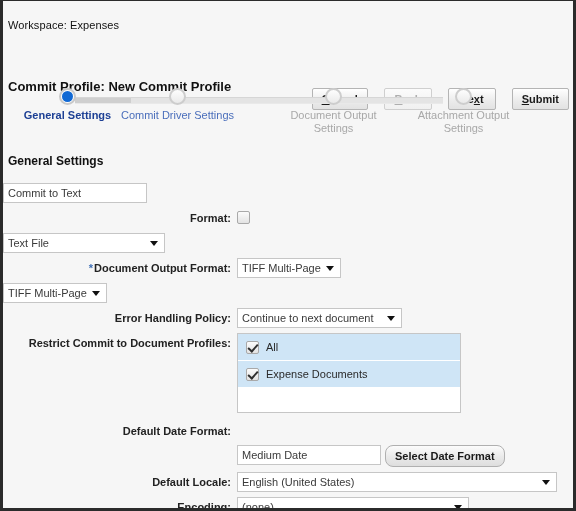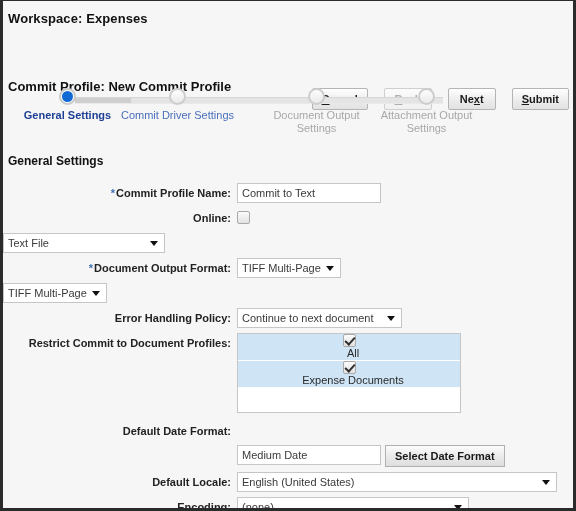--- a/index.html
+++ b/index.html
@@ -31,23 +31,23 @@
     position: relative;
     width: 100%;
     height: 100%;
     background: #f6f6f6;
   }
 
   
   .workspace-title {
     position: absolute;
     left: 5px;
-    top: 10px;
-    font-size: 13px;
-    font-weight: bold;
+    top: 18px;
+    font-size: 11px;
+    font-weight: normal;
     color: #111111;
     letter-spacing: 0.1px;
   }
 
   
   .profile-title {
     position: absolute;
     left: 5px;
     top: 62px;
     font-size: 13px;
@@ -266,31 +266,30 @@
   .listrow {
     height: 26px;
     display: flex;
     align-items: center;
     padding-left: 8px;
     background: #cfe5f6;
     border-bottom: 1px solid #ffffff;
     font-size: 11px;
     color: #2a2a2a;
     cursor: pointer;
-    flex-direction: column;
   }
   .listrow .chk { margin-top: 0; margin-right: 7px; }
 
   .datebtn {
     margin-left: 4px;
     height: 22px;
     padding: 0 9px;
     box-sizing: border-box;
     border: 1px solid #b0b0b0;
-    border-radius: 0;
+    border-radius: 8px;
     background: linear-gradient(#fcfcfc, #e9e9e9 55%, #dedede);
     font-family: "Liberation Sans", sans-serif;
     font-size: 11px;
     font-weight: bold;
     color: #1a1a1a;
     line-height: 20px;
     cursor: pointer;
     white-space: nowrap;
   }
 </style>
@@ -326,43 +325,42 @@
       <div class="track" style="left:315px;width:125px;"></div>
 
       <div class="step" style="left:2px;">
         <div class="dot active"></div>
         <div class="step-label current">General Settings</div>
       </div>
       <div class="step" style="left:112px;">
         <div class="dot"></div>
         <div class="step-label next">Commit Driver Settings</div>
       </div>
-      <div class="step" style="left:251px;text-align:center;">
+      <div class="step" style="left:268px;text-align:center;">
         <div class="dot"></div>
         <div class="step-label">Document Output Settings</div>
       </div>
-      <div class="step" style="left:361px;">
+      <div class="step" style="left:398px;">
         <div class="dot"></div>
         <div class="step-label">Attachment Output Settings</div>
       </div>
     </div>
 
     <div class="section-title">General Settings</div>
 
     <div class="form">
 
       <div class="row">
-        <div class="lbl"><span class="req">*</span><span>Commit Profile Name:</span></div>
         <div class="ctl">
           <input class="textfield" style="width: 144px;" type="text" value="Commit to Text">
         </div>
       </div>
 
       <div class="row">
-        <div class="lbl">Online:</div>
+        <div class="lbl">Format:</div>
         <div class="ctl">
           <span class="chk"></span>
         </div>
       </div>
 
       <div class="row">
         <div class="ctl">
           <div class="selectbox" style="width:162px;">
             <span>Text File</span>
             <span class="arrow"></span>

